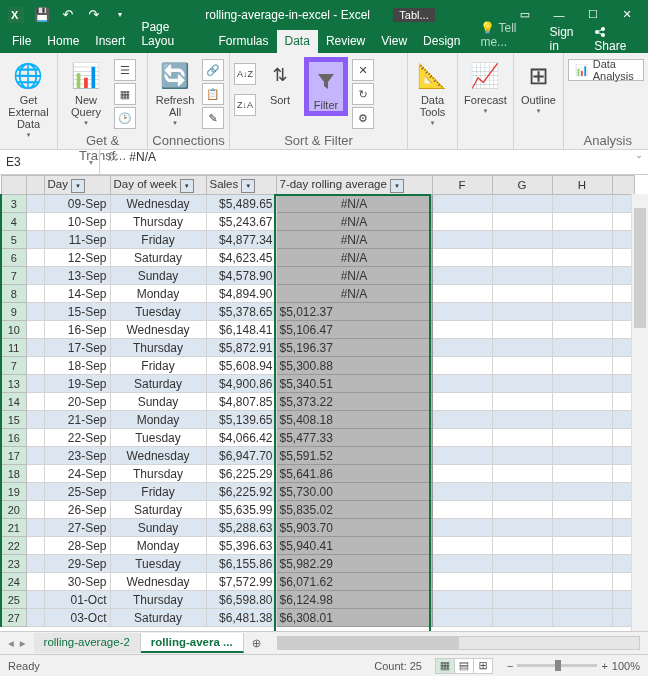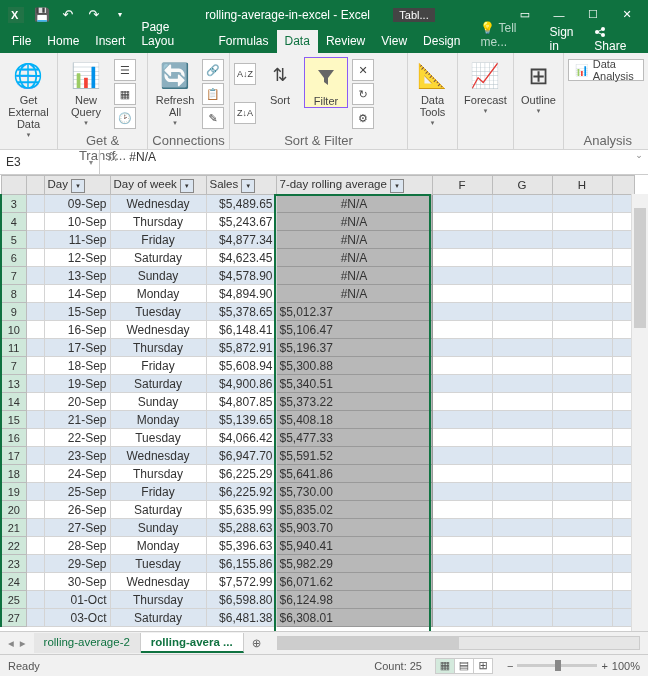--- a/index.html
+++ b/index.html
@@ -18,21 +18,21 @@
 .tabs .right{margin-left:auto;display:flex;align-items:center;gap:10px;padding-right:10px}
 .tabs .right .share svg{vertical-align:-2px;margin-right:2px}
 .ribbon{height:97px;background:#f1f1f1;border-bottom:1px solid #d4d4d4;display:flex;font-size:11px;color:#444}
 .grp{border-right:1px solid #d4d4d4;display:flex;flex-direction:column;padding:2px 4px 0}
 .grp .body{flex:1;display:flex;align-items:flex-start;gap:4px;padding-top:2px}
 .grp .lbl{height:16px;text-align:center;color:#666;font-size:13px;padding-bottom:16px}
 .bigbtn{display:flex;flex-direction:column;align-items:center;justify-content:flex-start;width:52px;text-align:center;padding-top:2px;line-height:1.1;cursor:pointer}
 .bigbtn .ic{height:34px;display:flex;align-items:center;justify-content:center;font-size:24px}
 .bigbtn .txt{font-size:11px;margin-top:1px}
 .bigbtn .drop{font-size:7px;color:#666;margin-top:1px}
-.bigbtn.active{background:#fef9c3;border:1px solid #8b5cf6}
+.bigbtn.active{background:#c4b5fd;border:5px solid #8b5cf6}
 .col{display:flex;flex-direction:column;gap:2px;padding-top:2px}
 .smbtn{width:22px;height:22px;display:flex;align-items:center;justify-content:center;border:1px solid #bbb;background:#fff;font-size:11px;cursor:pointer}
 .dabtn{height:22px;border:1px solid #bbb;background:#fff;display:flex;align-items:center;padding:0 6px;font-size:11px;cursor:pointer;gap:4px}
 .namebox{height:25px;border-bottom:1px solid #ccc;background:#fff;display:flex;font-size:12px}
 .namebox .nb{width:100px;padding:0 6px;border-right:1px solid #ccc;height:100%;display:flex;align-items:center}
 .namebox .nb .dd{margin-left:auto;font-size:8px;color:#888}
 .namebox .fx{padding:0 8px;font-style:italic;color:#888}
 .namebox .fml{flex:1;padding:0 4px}
 .namebox .exp{width:18px;text-align:center;color:#888;font-size:9px}
 .sheet{position:relative;height:456px;overflow:hidden;background:#fff}
@@ -158,21 +158,21 @@
       <div class="col">
           <div class="smbtn">🔗</div>
           <div class="smbtn">📋</div>
           <div class="smbtn">✎</div>
         </div>
     </div>
     <div class="lbl">Connections</div>
   </div>
   <div class="grp" style="width:178px">
     <div class="body">
-      <div class="col" style="gap:17px;padding-top:6px">
+      <div class="col" style="gap:9px;padding-top:6px">
           <div class="smbtn" style="font-size:9px">A↓Z</div>
           <div class="smbtn" style="font-size:9px">Z↓A</div>
         </div>
       <div class="bigbtn" style="width:40px">
           <div class="ic" style="font-size:18px">⇅</div>
           <div class="txt">Sort</div>
         </div>
       <div class="bigbtn active" style="width:44px">
           <div class="ic">
             <svg width="22" height="22">

